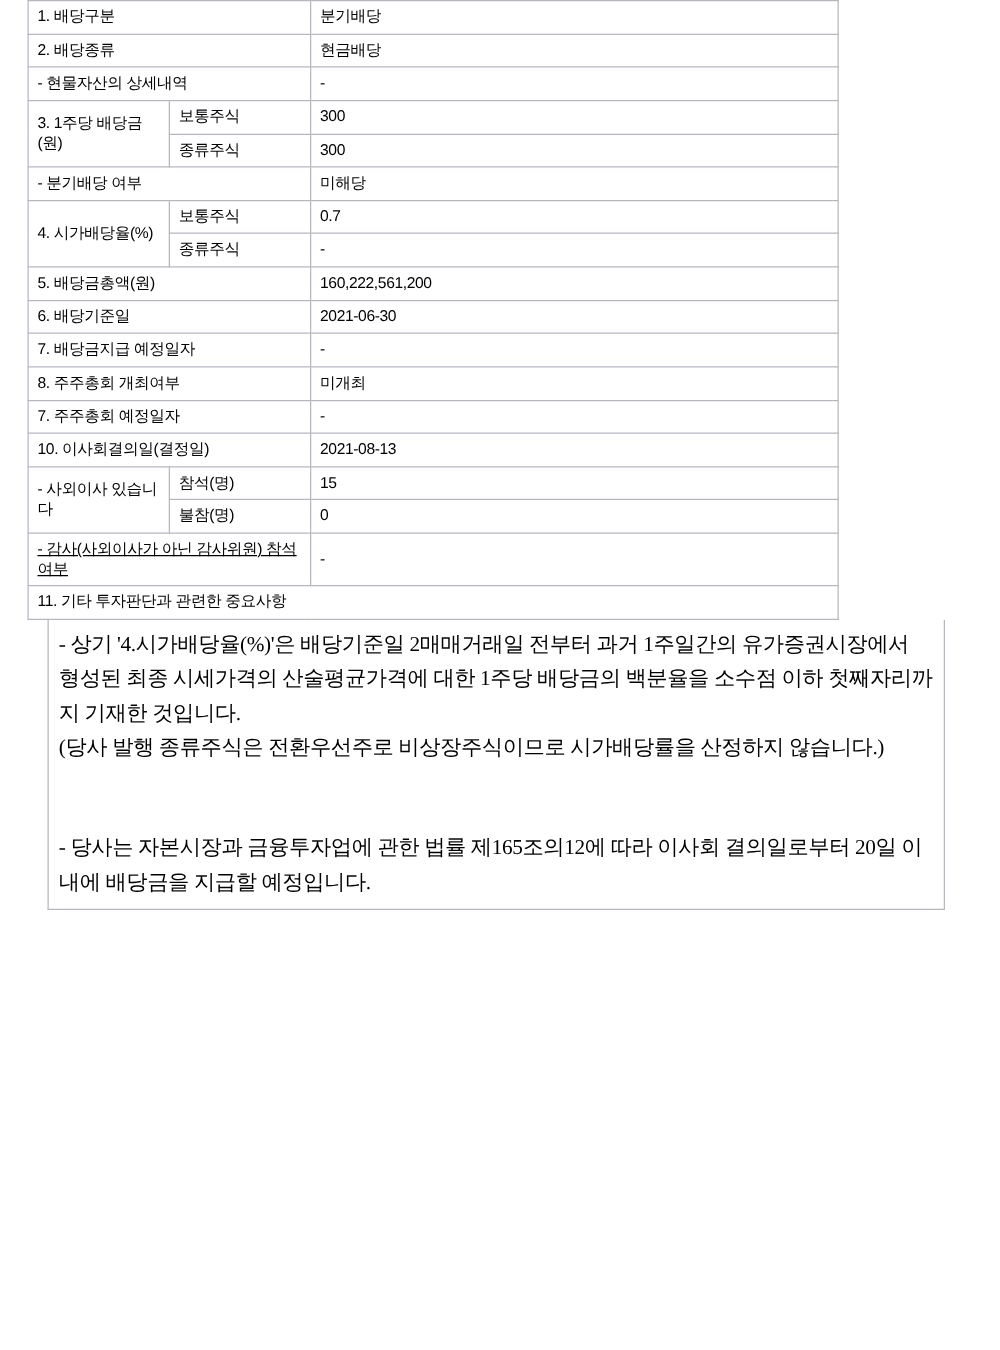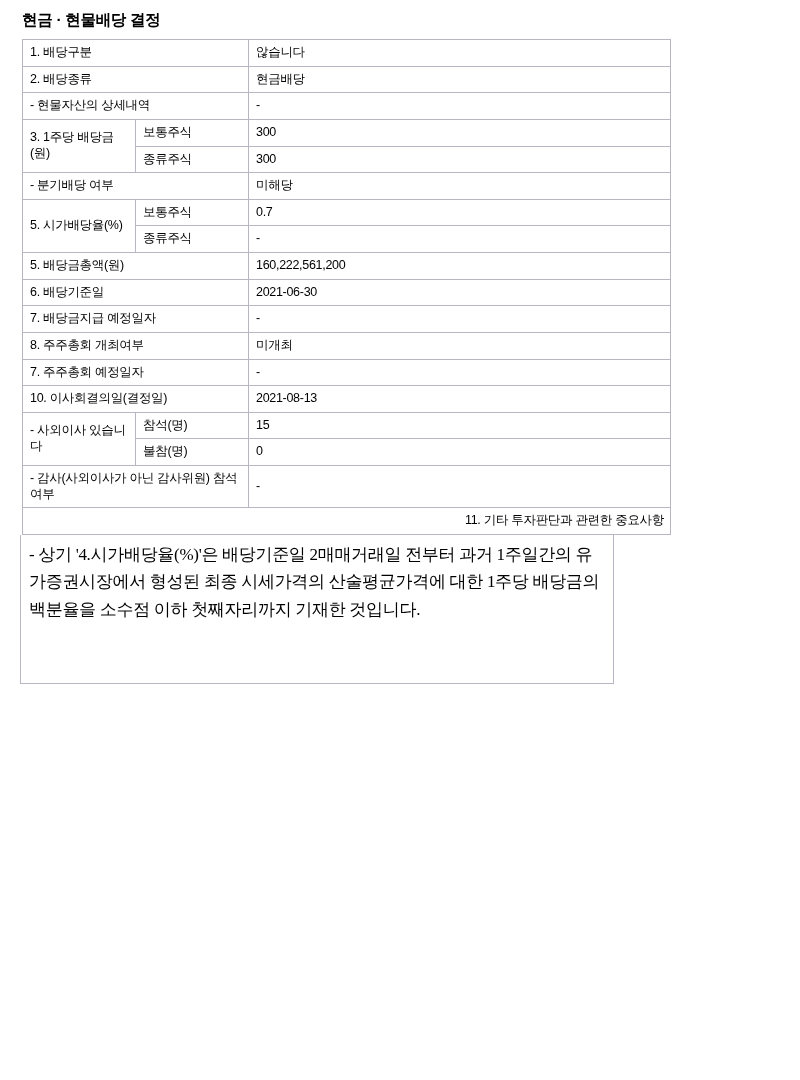--- a/index.html
+++ b/index.html
@@ -39,33 +39,32 @@
     font-family: "Liberation Sans", sans-serif;
     font-size: 12.5px;
     padding: 5px 6px 5px 7px;
     vertical-align: middle;
     letter-spacing: -0.3px;
     line-height: 1.25;
   }
   td.lbl { width: 212px; }
   td.sub { width: 92px; }
   td.val { width: 408px; }
-  td.lbl-wide { width: 304px; }
+  td.lbl-wide { width: 304px; text-decoration: underline; }
 
   
   .sec-head td {
     font-family: "Liberation Serif", serif;
     font-size: 17.5px;
     padding: 7px 6px 7px 8px;
     letter-spacing: -0.2px;
-    text-align: right;
   }
   .note-block {
-    margin-left: 20px;
-    width: 594px;
+    margin-left: 38px;
+    width: 718px;
     border-left: 1px solid #b7b7c4;
     border-right: 1px solid #b7b7c4;
     border-bottom: 1px solid #b7b7c4;
     box-sizing: border-box;
     padding: 6px 8px 8px 8px;
     font-family: "Liberation Serif", serif;
     font-size: 17px;
     line-height: 1.62;
     letter-spacing: -0.3px;
     overflow: hidden;
@@ -74,27 +73,26 @@
     margin: 0;
     white-space: pre-wrap;
   }
   .note-gap { height: 26px; }
 </style>
 </head>
 <body>
 
 <div class="page">
 
-  <div class="title-bar">현금 · 현물배당 결정</div>
 
   <table class="doc">
     <tbody>
       <tr>
         <td class="lbl" colspan="2">1. 배당구분</td>
-        <td class="val">않습니다</td>
+        <td class="val">분기배당</td>
       </tr>
       <tr>
         <td class="lbl" colspan="2">2. 배당종류</td>
         <td class="val">현금배당</td>
       </tr>
       <tr>
         <td class="lbl" colspan="2">- 현물자산의 상세내역</td>
         <td class="val">-</td>
       </tr>
 
@@ -107,21 +105,21 @@
         <td class="sub">종류주식</td>
         <td class="val">300</td>
       </tr>
 
       <tr>
         <td class="lbl" colspan="2">- 분기배당 여부</td>
         <td class="val">미해당</td>
       </tr>
 
       <tr>
-        <td class="lbl" rowspan="2">5. 시가배당율(%)</td>
+        <td class="lbl" rowspan="2">4. 시가배당율(%)</td>
         <td class="sub">보통주식</td>
         <td class="val">0.7</td>
       </tr>
       <tr>
         <td class="sub">종류주식</td>
         <td class="val">-</td>
       </tr>
 
       <tr>
         <td class="lbl" colspan="2">5. 배당금총액(원)</td>
@@ -164,17 +162,19 @@
       </tr>
 
       <tr class="sec-head">
         <td colspan="3">11. 기타 투자판단과 관련한 중요사항</td>
       </tr>
     </tbody>
   </table>
 
   <div class="note-block">
     <p>- 상기 '4.시가배당율(%)'은 배당기준일 2매매거래일 전부터 과거 1주일간의 유가증권시장에서 형성된 최종 시세가격의 산술평균가격에 대한 1주당 배당금의 백분율을 소수점 이하 첫째자리까지 기재한 것입니다.</p>
+    <p>(당사 발행 종류주식은 전환우선주로 비상장주식이므로 시가배당률을 산정하지 않습니다.)</p>
     <div class="note-gap"></div>
     <div class="note-gap"></div>
+    <p>- 당사는 자본시장과 금융투자업에 관한 법률 제165조의12에 따라 이사회 결의일로부터 20일 이내에 배당금을 지급할 예정입니다.</p>
   </div>
 
 </div>
 
 </body></html>

